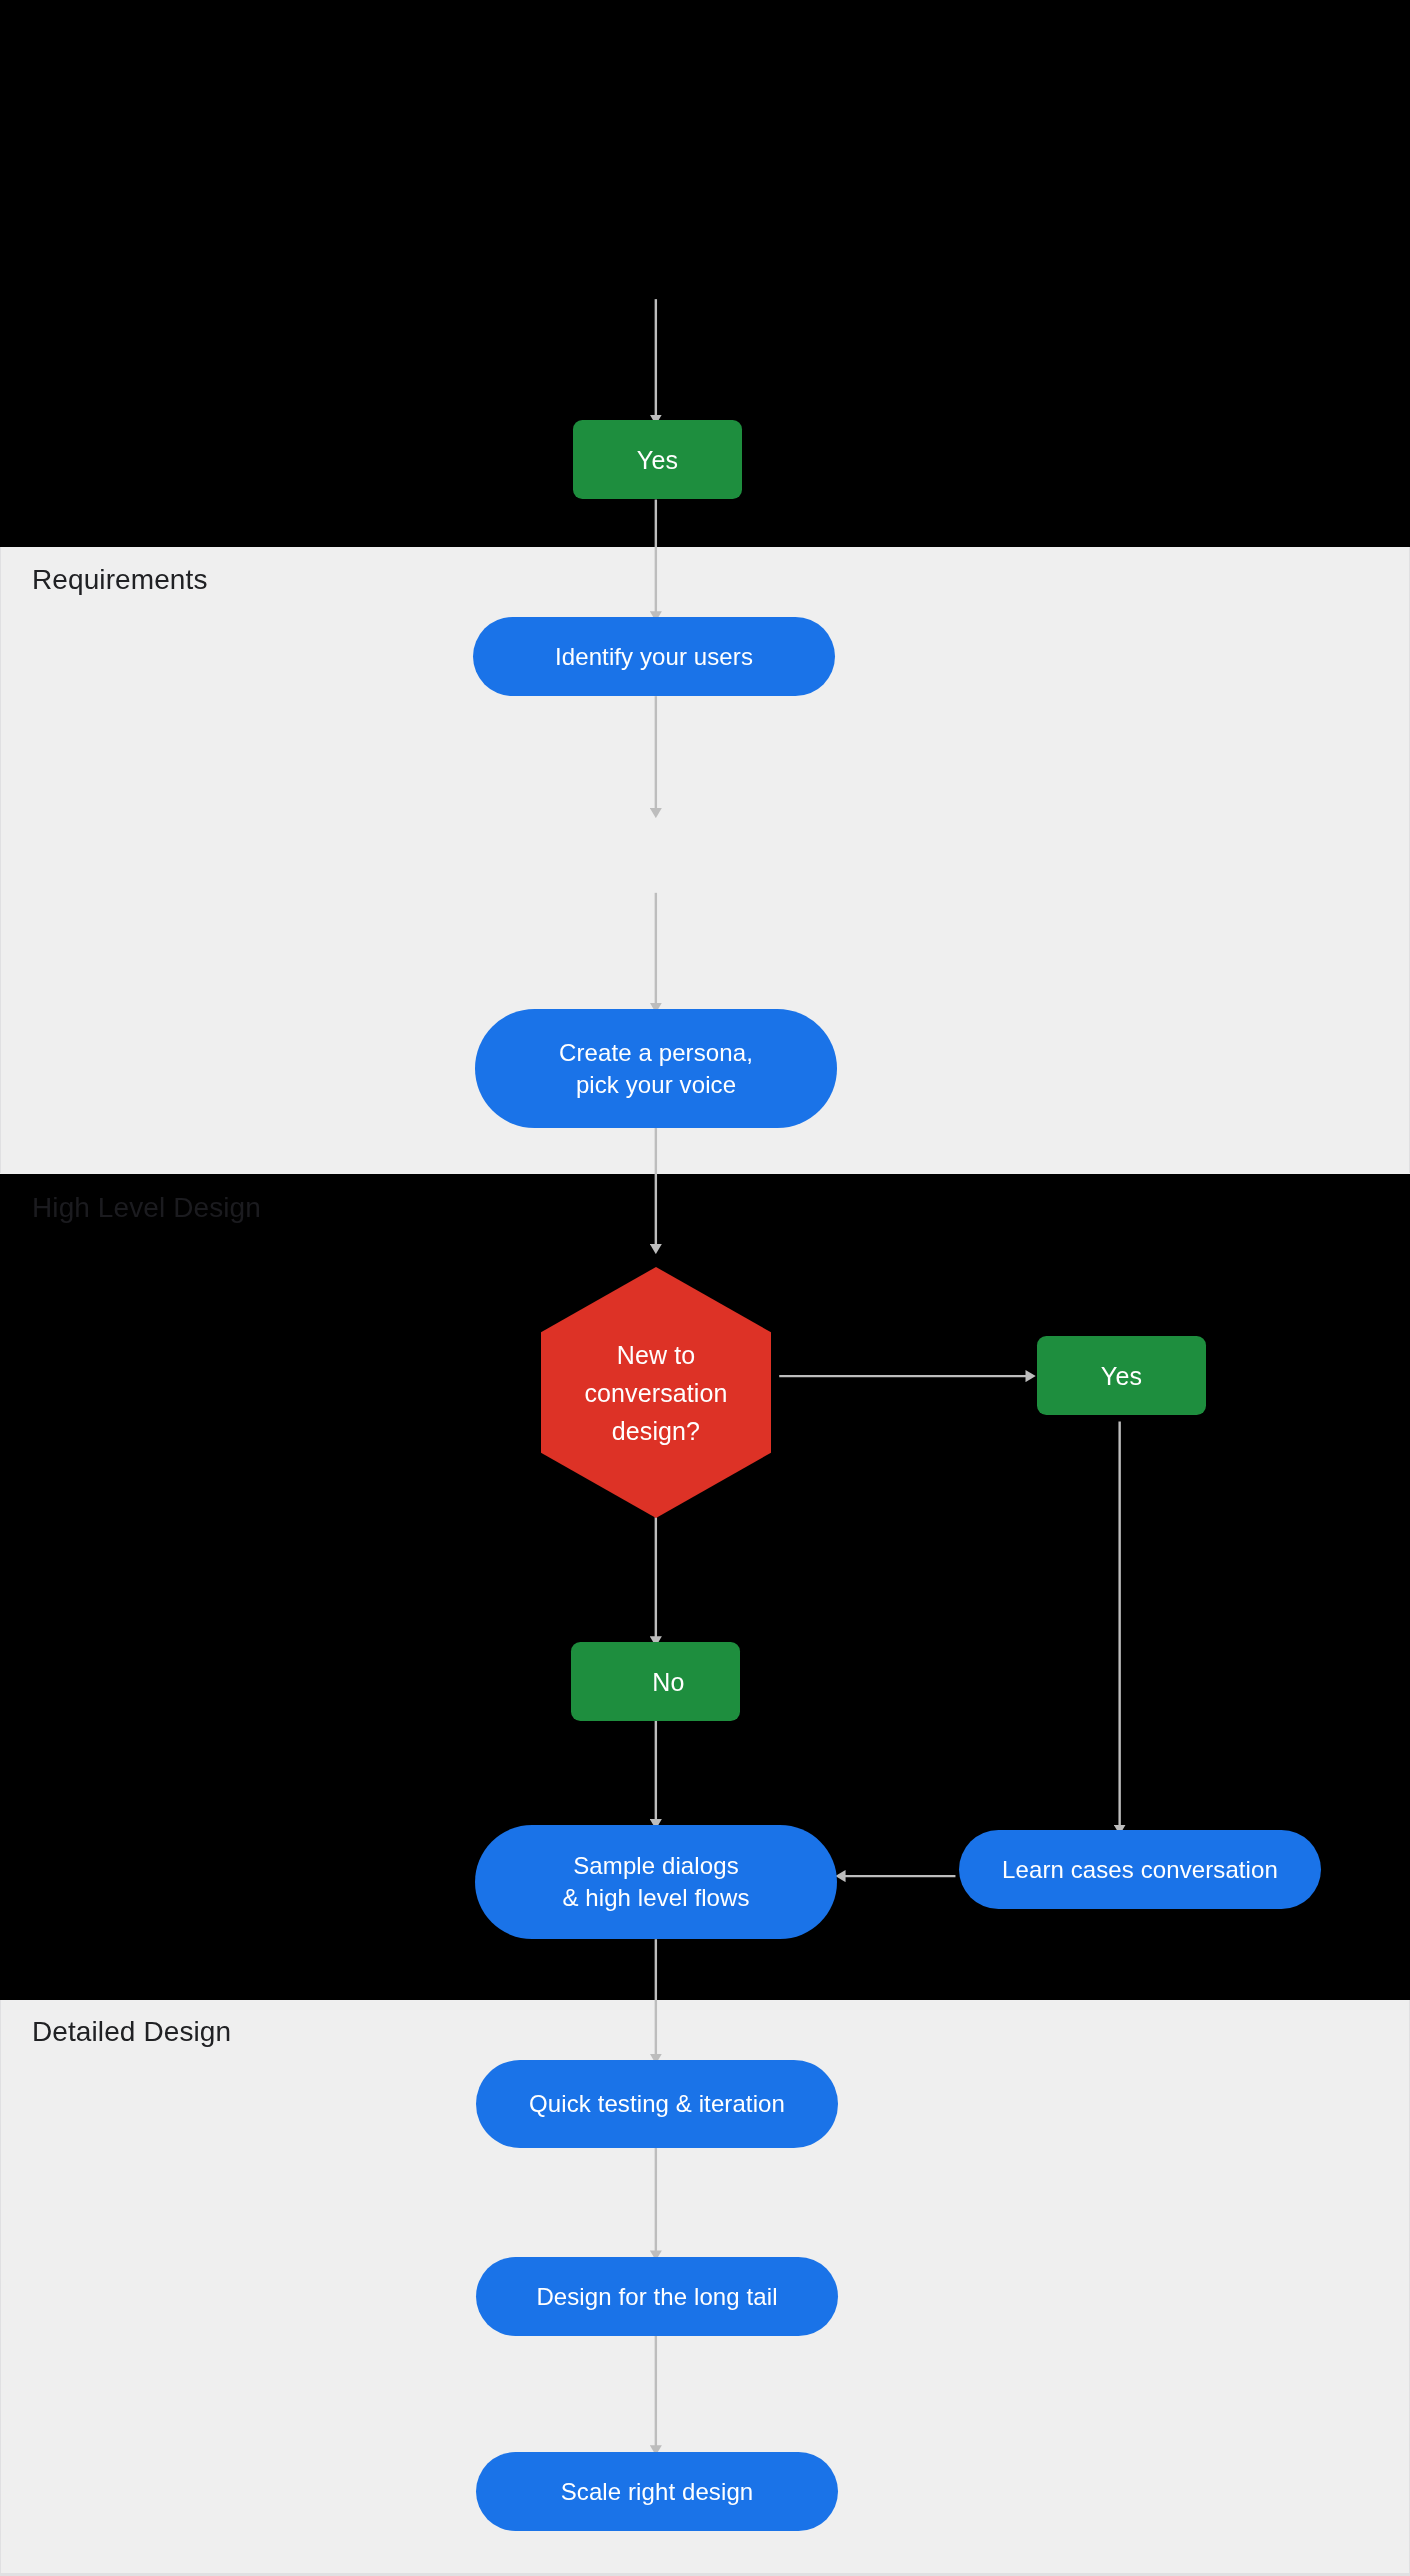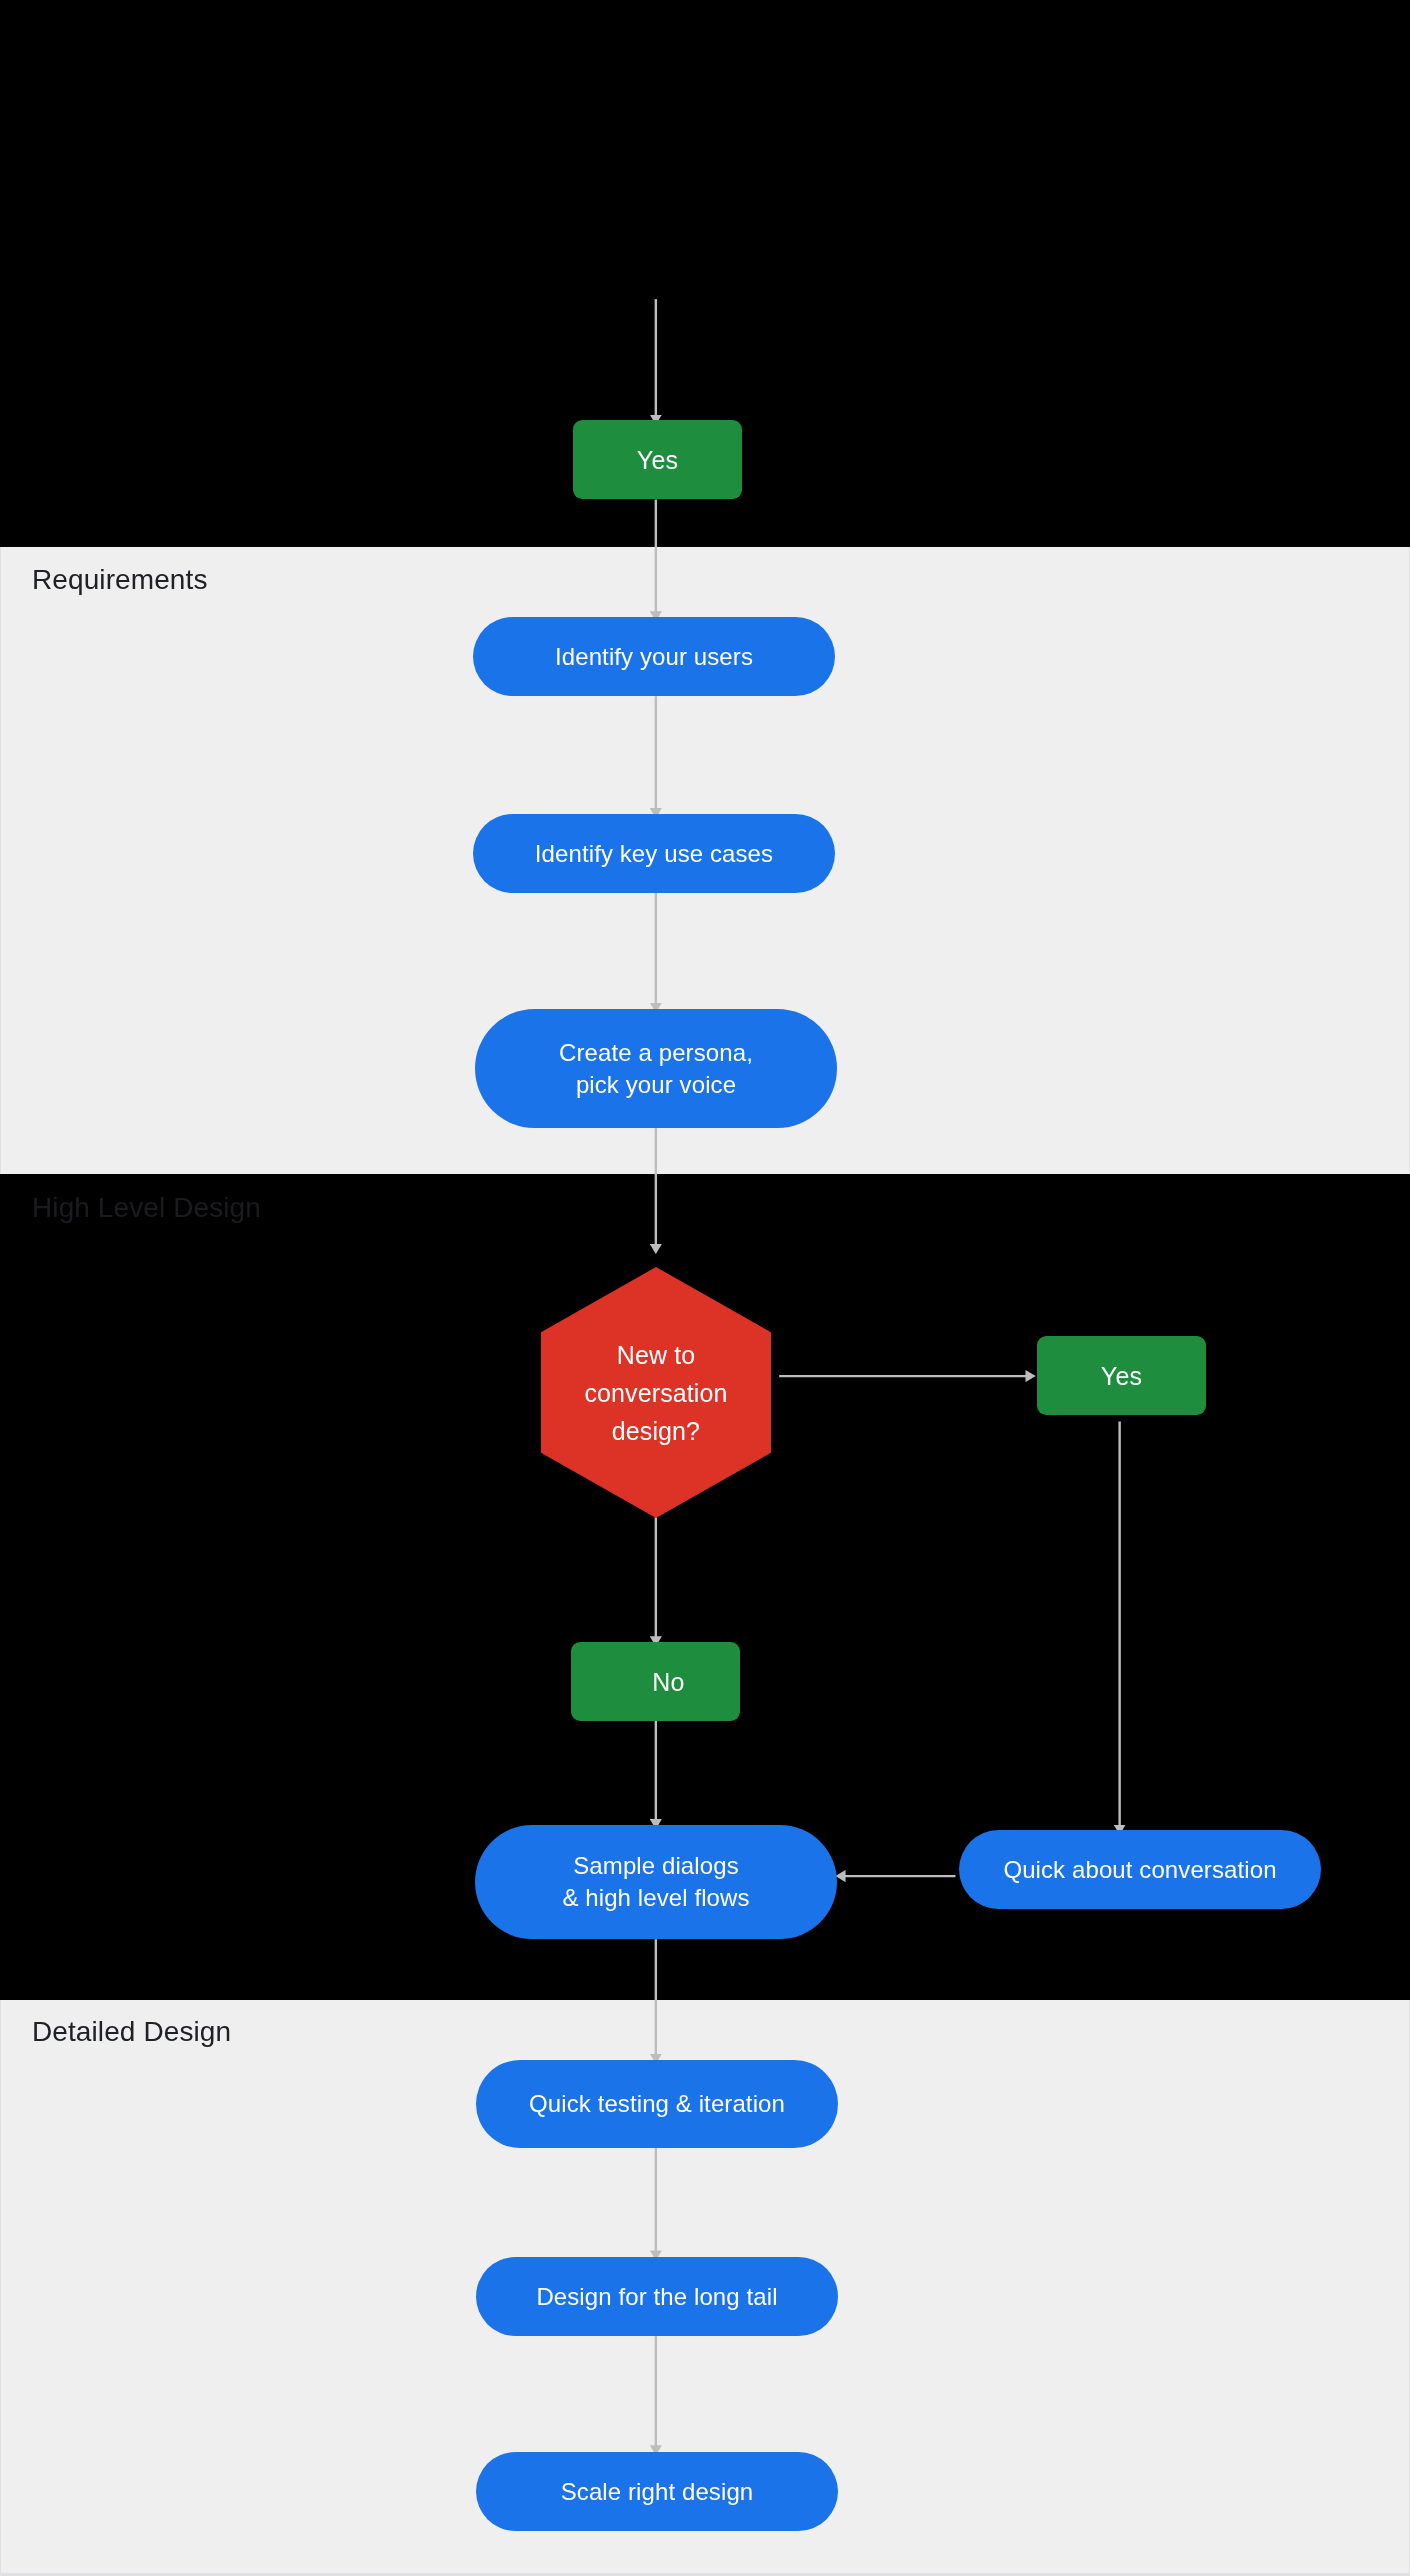--- a/index.html
+++ b/index.html
@@ -152,37 +152,36 @@
 
       <line x1="707" y1="2517" x2="707" y2="2637"></line>
     </g>
   </svg>
 
 
   <div class="node rect" style="left:573px; top:420px; width:169px; height:79px;">Yes</div>
 
   <div class="node pill" style="left:473px; top:617px; width:362px; height:79px;">Identify your users</div>
 
-  <div class="node pill" style="left:473px; top:814px; width:362px; height:79px;">Identify key use cases</div>
 
   <div class="node pill" style="left:475px; top:1009px; width:362px; height:119px;">Create a persona,
 pick your voice</div>
 
   <div class="node hex" style="left:541px; top:1267px; width:230px; height:251px;">New to
 conversation
 design?</div>
 
   <div class="node rect" style="left:1037px; top:1336px; width:169px; height:79px;">Yes</div>
 
   <div class="node rect" style="left:571px; top:1642px; width:169px; height:79px;padding-left:26px;">No</div>
 
   <div class="node pill" style="left:475px; top:1825px; width:362px; height:114px;">Sample dialogs
 &amp; high level flows</div>
 
-  <div class="node pill" style="left:959px; top:1830px; width:362px; height:79px;">Quick about conversation</div>
+  <div class="node pill" style="left:959px; top:1830px; width:362px; height:79px;">Learn cases conversation</div>
 
   <div class="node pill" style="left:476px; top:2060px; width:362px; height:88px;">Quick testing &amp; iteration</div>
 
   <div class="node pill" style="left:476px; top:2257px; width:362px; height:79px;">Design for the long tail</div>
 
   <div class="node pill" style="left:476px; top:2452px; width:362px; height:79px;">Scale right design</div>
 
   <div class="frame-bottom"></div>
 </div>
 

